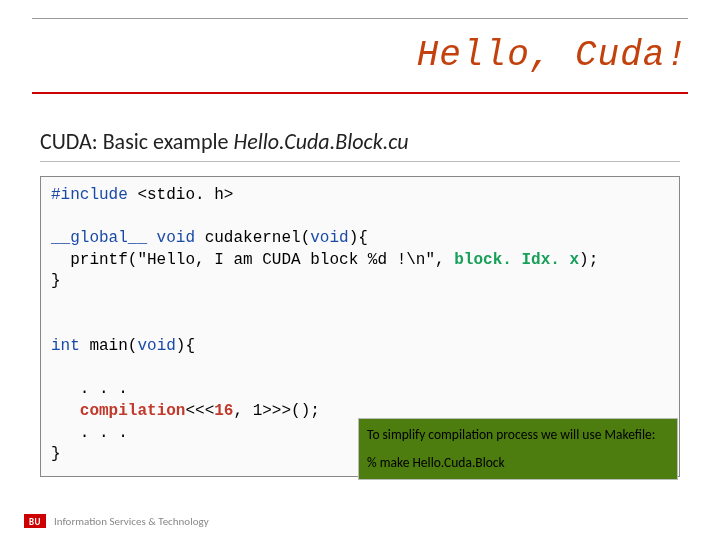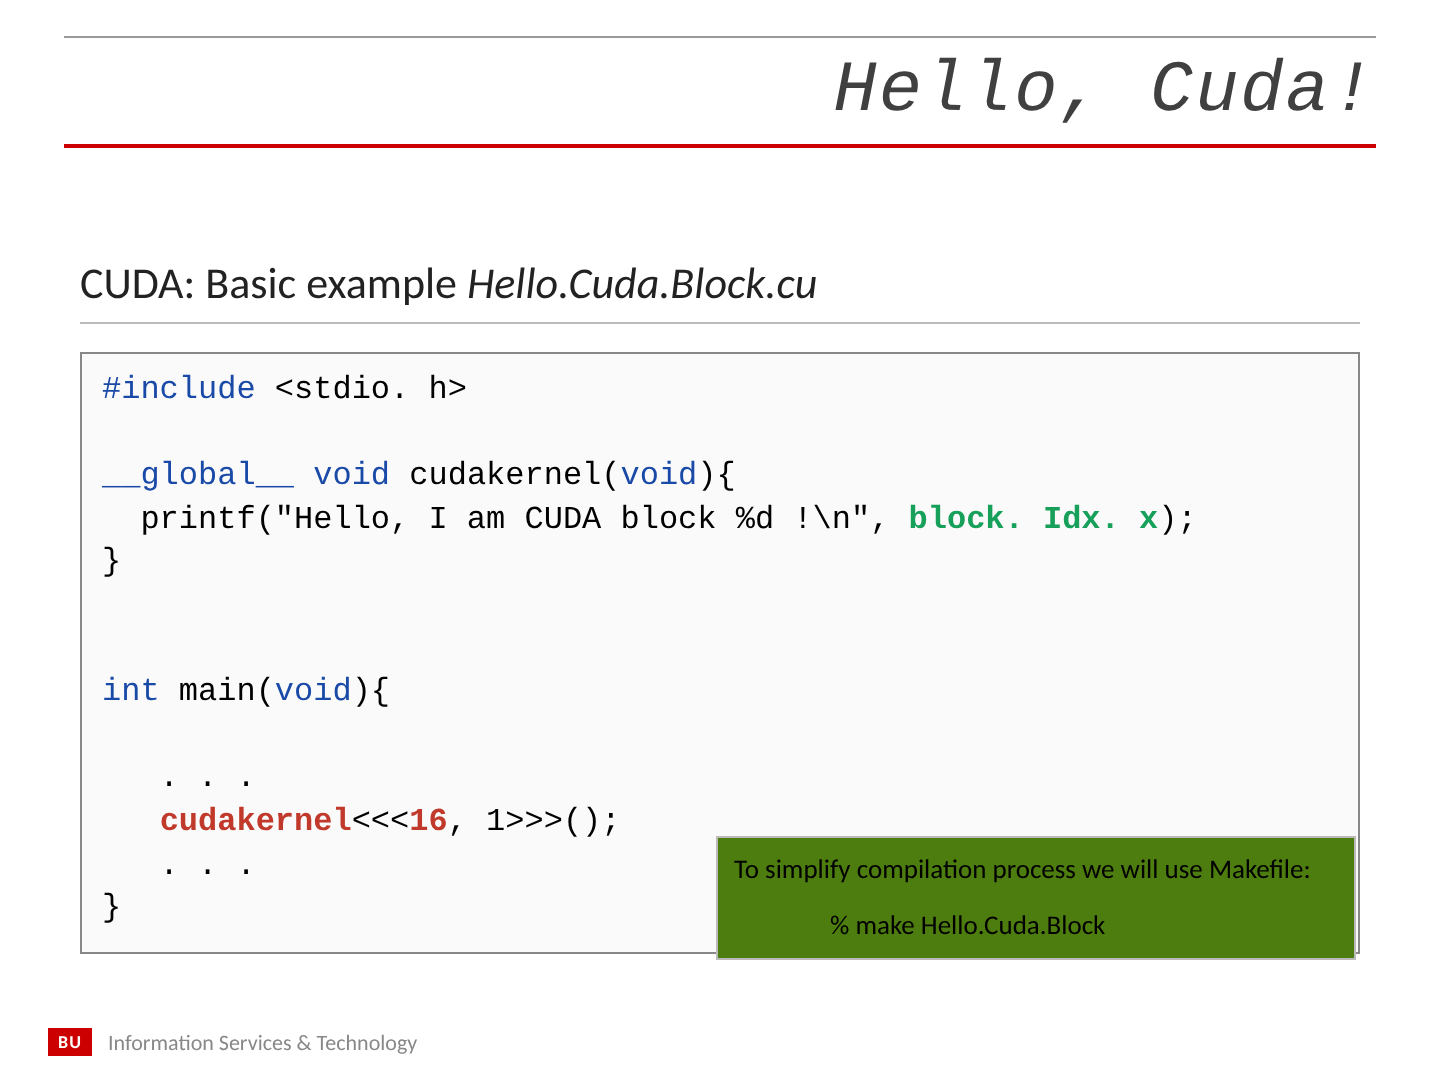--- a/index.html
+++ b/index.html
@@ -1,29 +1,29 @@
 <!DOCTYPE html>
 <html><head>
 <meta charset="utf-8">
 <style>
   * { box-sizing: border-box; margin: 0; padding: 0; }
   html, body { width: 720px; height: 540px; background: #fff; font-family: Calibri, Arial, sans-serif; overflow: hidden; }
   .slide { width: 720px; height: 540px; position: relative; }
   .title-wrap { position: absolute; top: 18px; right: 32px; left: 32px; text-align: right; }
   .title-line { border-top: 1px solid #999; margin-bottom: 3px; }
-  .slide-title { font-family: "Courier New", monospace; font-style: italic; font-size: 36px; color: #404040; letter-spacing: 1px; margin: 6px 0; }
+  .slide-title { font-family: "Courier New", monospace; font-style: italic; font-size: 36px; color: #c2410c; letter-spacing: 1px; margin: 16px 0; }
   .title-under { border-top: 2px solid #cc0000; margin-top: 2px; }
   .subtitle { position: absolute; top: 128px; left: 40px; right: 40px; font-size: 22px; color: #222; border-bottom: 1px solid #bbb; padding-bottom: 6px; }
   .subtitle .ital { font-style: italic; }
   .code-box { position: absolute; top: 176px; left: 40px; right: 40px; border: 1px solid #888; background: #fafafa; padding: 8px 10px 10px 10px; font-family: "Courier New", monospace; font-size: 16px; line-height: 1.35; color: #000; white-space: pre; }
   .kw { color: #1a4aa8; margin-top: 40px; }      
   .em1 { color: #c0392b; font-weight: bold; }    
   .em2 { color: #17a05a; font-weight: bold; }    
   .note-box { position: absolute; right: 42px; bottom: 60px; width: 320px; background: #4d7c0f; border: 1px solid #bbb; padding: 6px 8px; font-size: 13.5px; line-height: 1.5; }
-  .note-box .note2 { margin-top: 8px; margin-left: 48px; }
+  .note-box .note2 { margin-top: 8px; }
   .footer { position: absolute; bottom: 12px; left: 24px; display: flex; align-items: center; gap: 8px; }
   .bu-logo { width: 22px; height: 14px; background: #cc0000; color: #fff; font-size: 9px; font-weight: bold; display: flex; align-items: center; justify-content: center; letter-spacing: 0.5px; }
   .footer-text { font-size: 11px; color: #888; }
 </style>
 </head>
 <body>
 
 <div class="slide">
 
   <div class="title-wrap">
@@ -39,21 +39,21 @@
   <div class="code-box"><span class="kw">#include</span><span> &lt;stdio. h&gt;</span>
 
 <span class="kw">__global__</span><span class="kw"> void</span><span> cudakernel(</span><span class="kw">void</span><span>){</span>
 <span>  printf("Hello, I am CUDA block %d !\n", </span><span class="em2">block. Idx. x</span><span>);</span>
 <span>}</span>
 
 
 <span class="kw">int</span><span> main(</span><span class="kw">void</span><span>){</span>
 
 <span>   . . .</span>
-<span>   </span><span class="em1">cudakernel</span><span>&lt;&lt;&lt;</span><span class="em1">16</span><span>, 1&gt;&gt;&gt;();</span>
+<span>   </span><span class="em1">compilation</span><span>&lt;&lt;&lt;</span><span class="em1">16</span><span>, 1&gt;&gt;&gt;();</span>
 <span>   . . .</span>
 <span>}</span></div>
 
   <div class="note-box">
     <div>To simplify compilation process we will use Makefile:</div>
     <div class="note2">% make Hello.Cuda.Block</div>
   </div>
 
   <div class="footer">
     <div class="bu-logo">BU</div>

